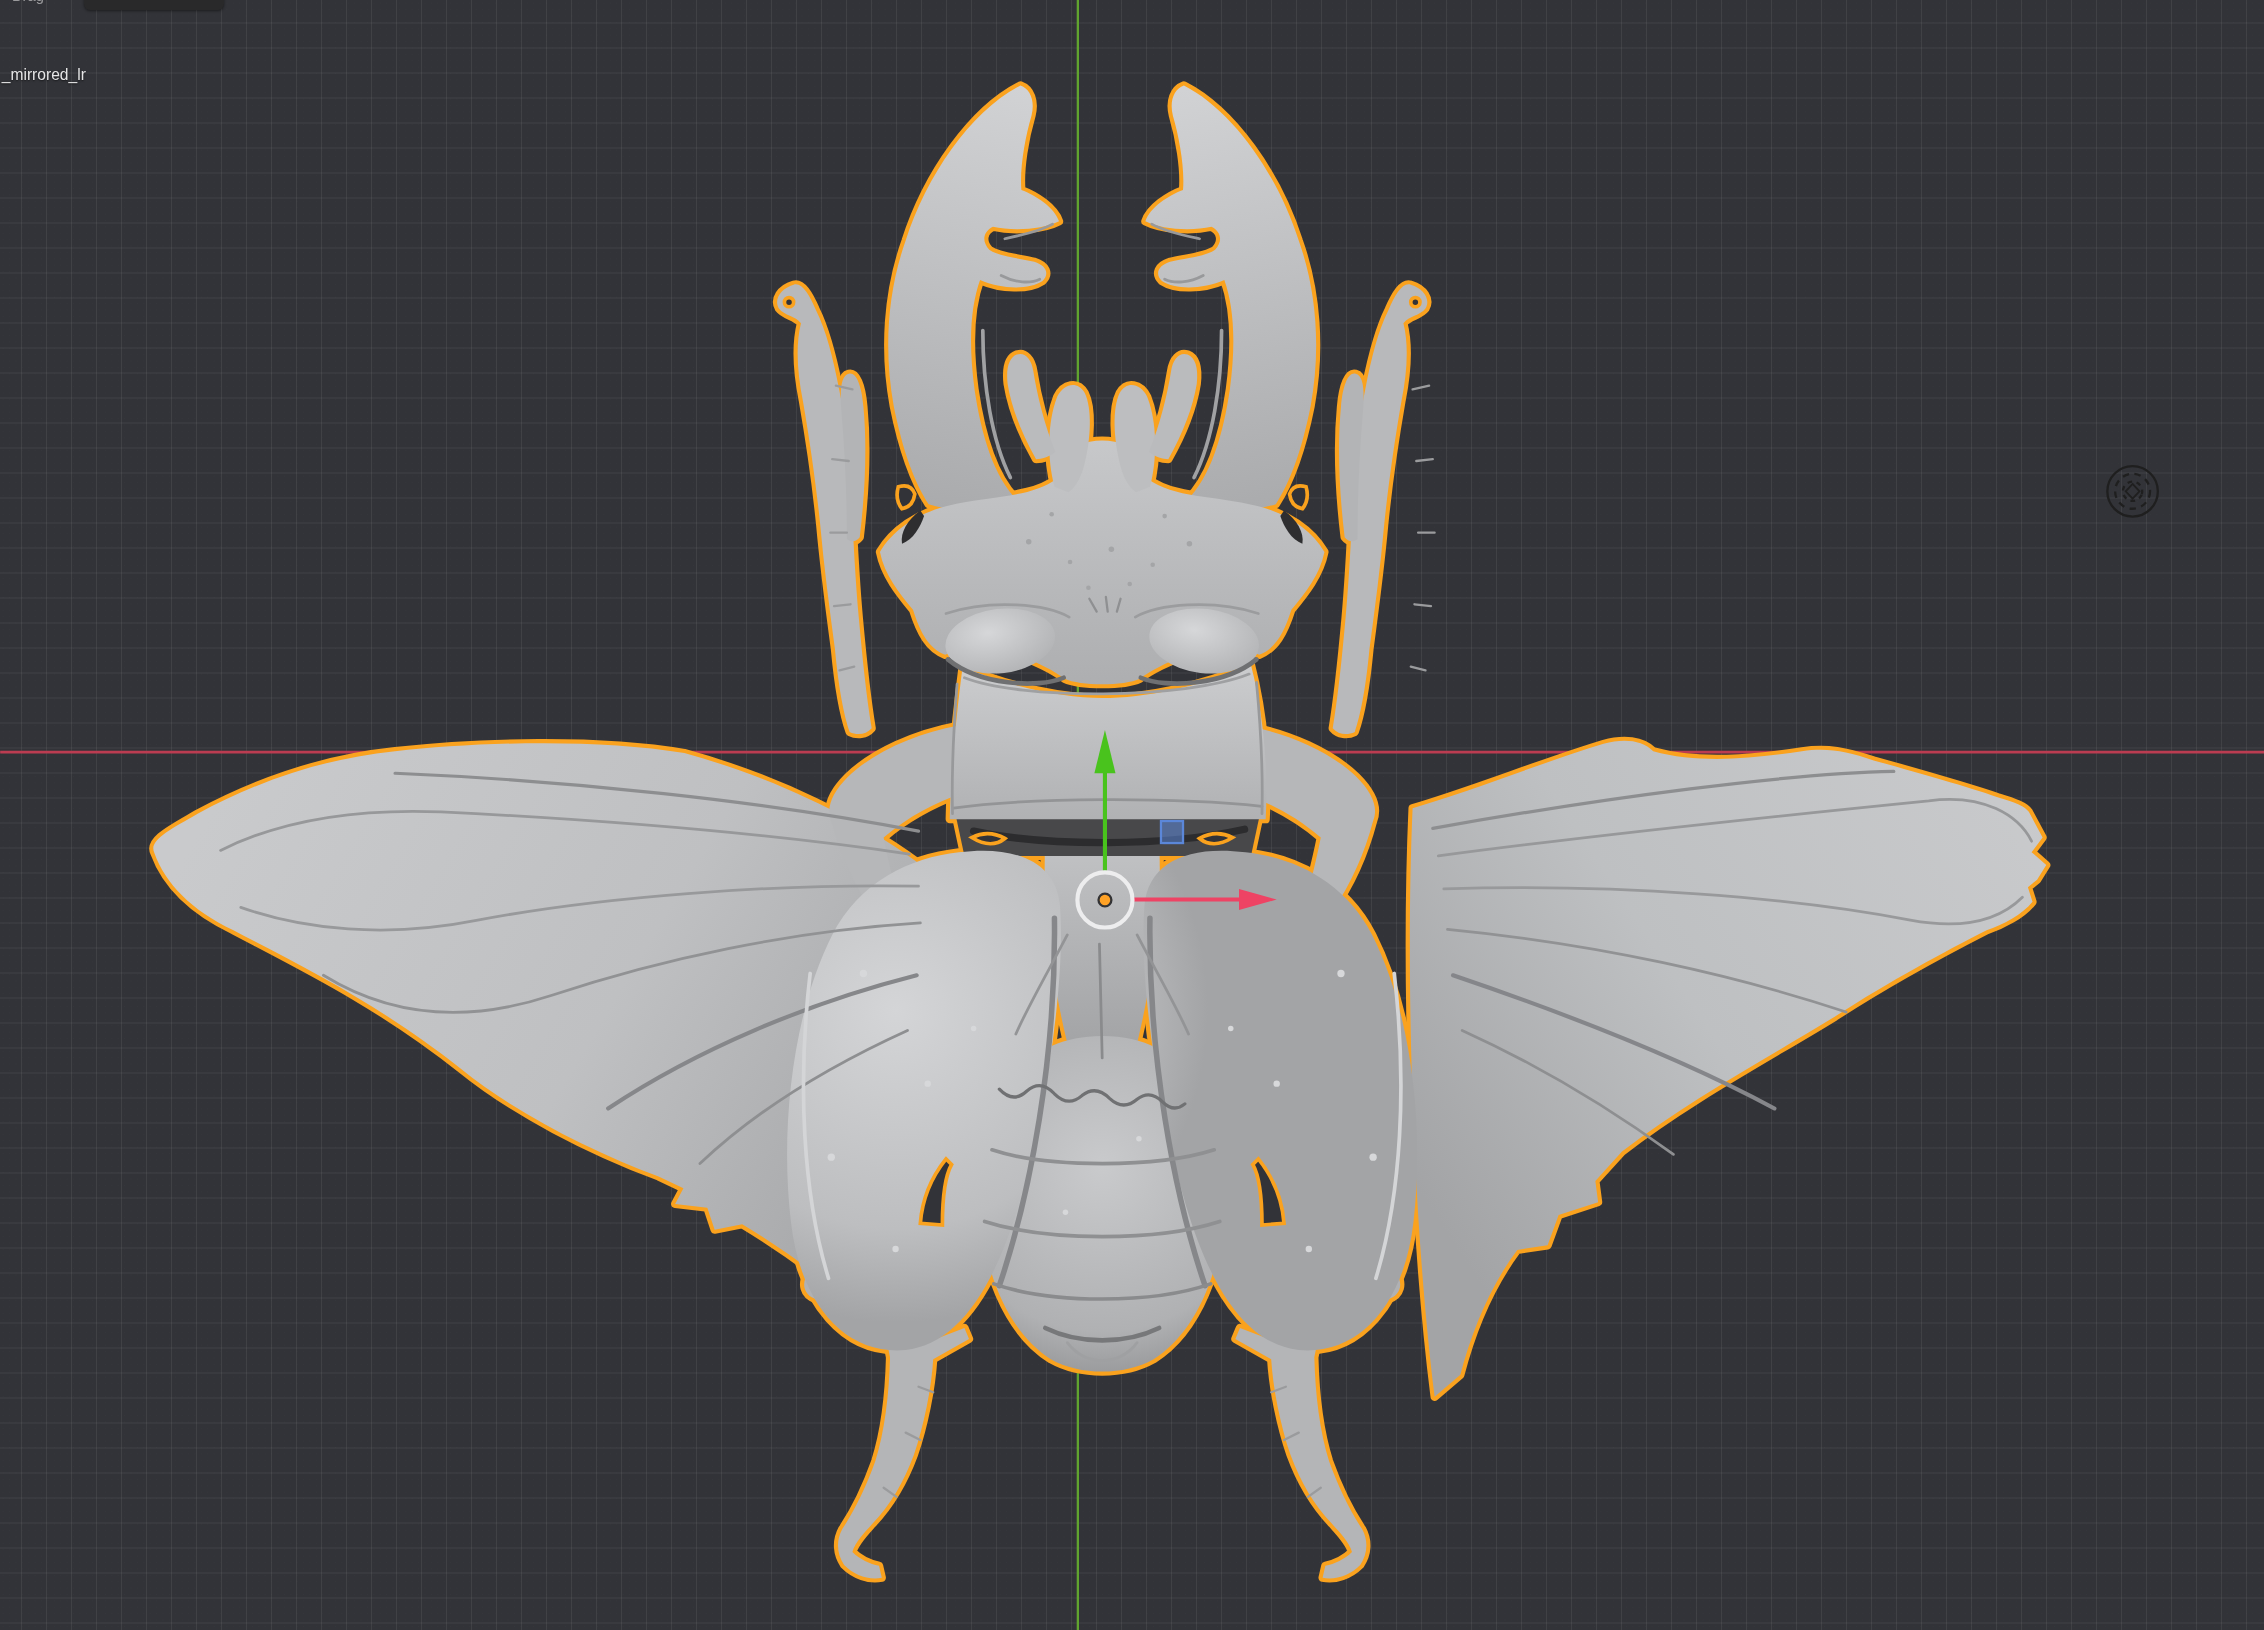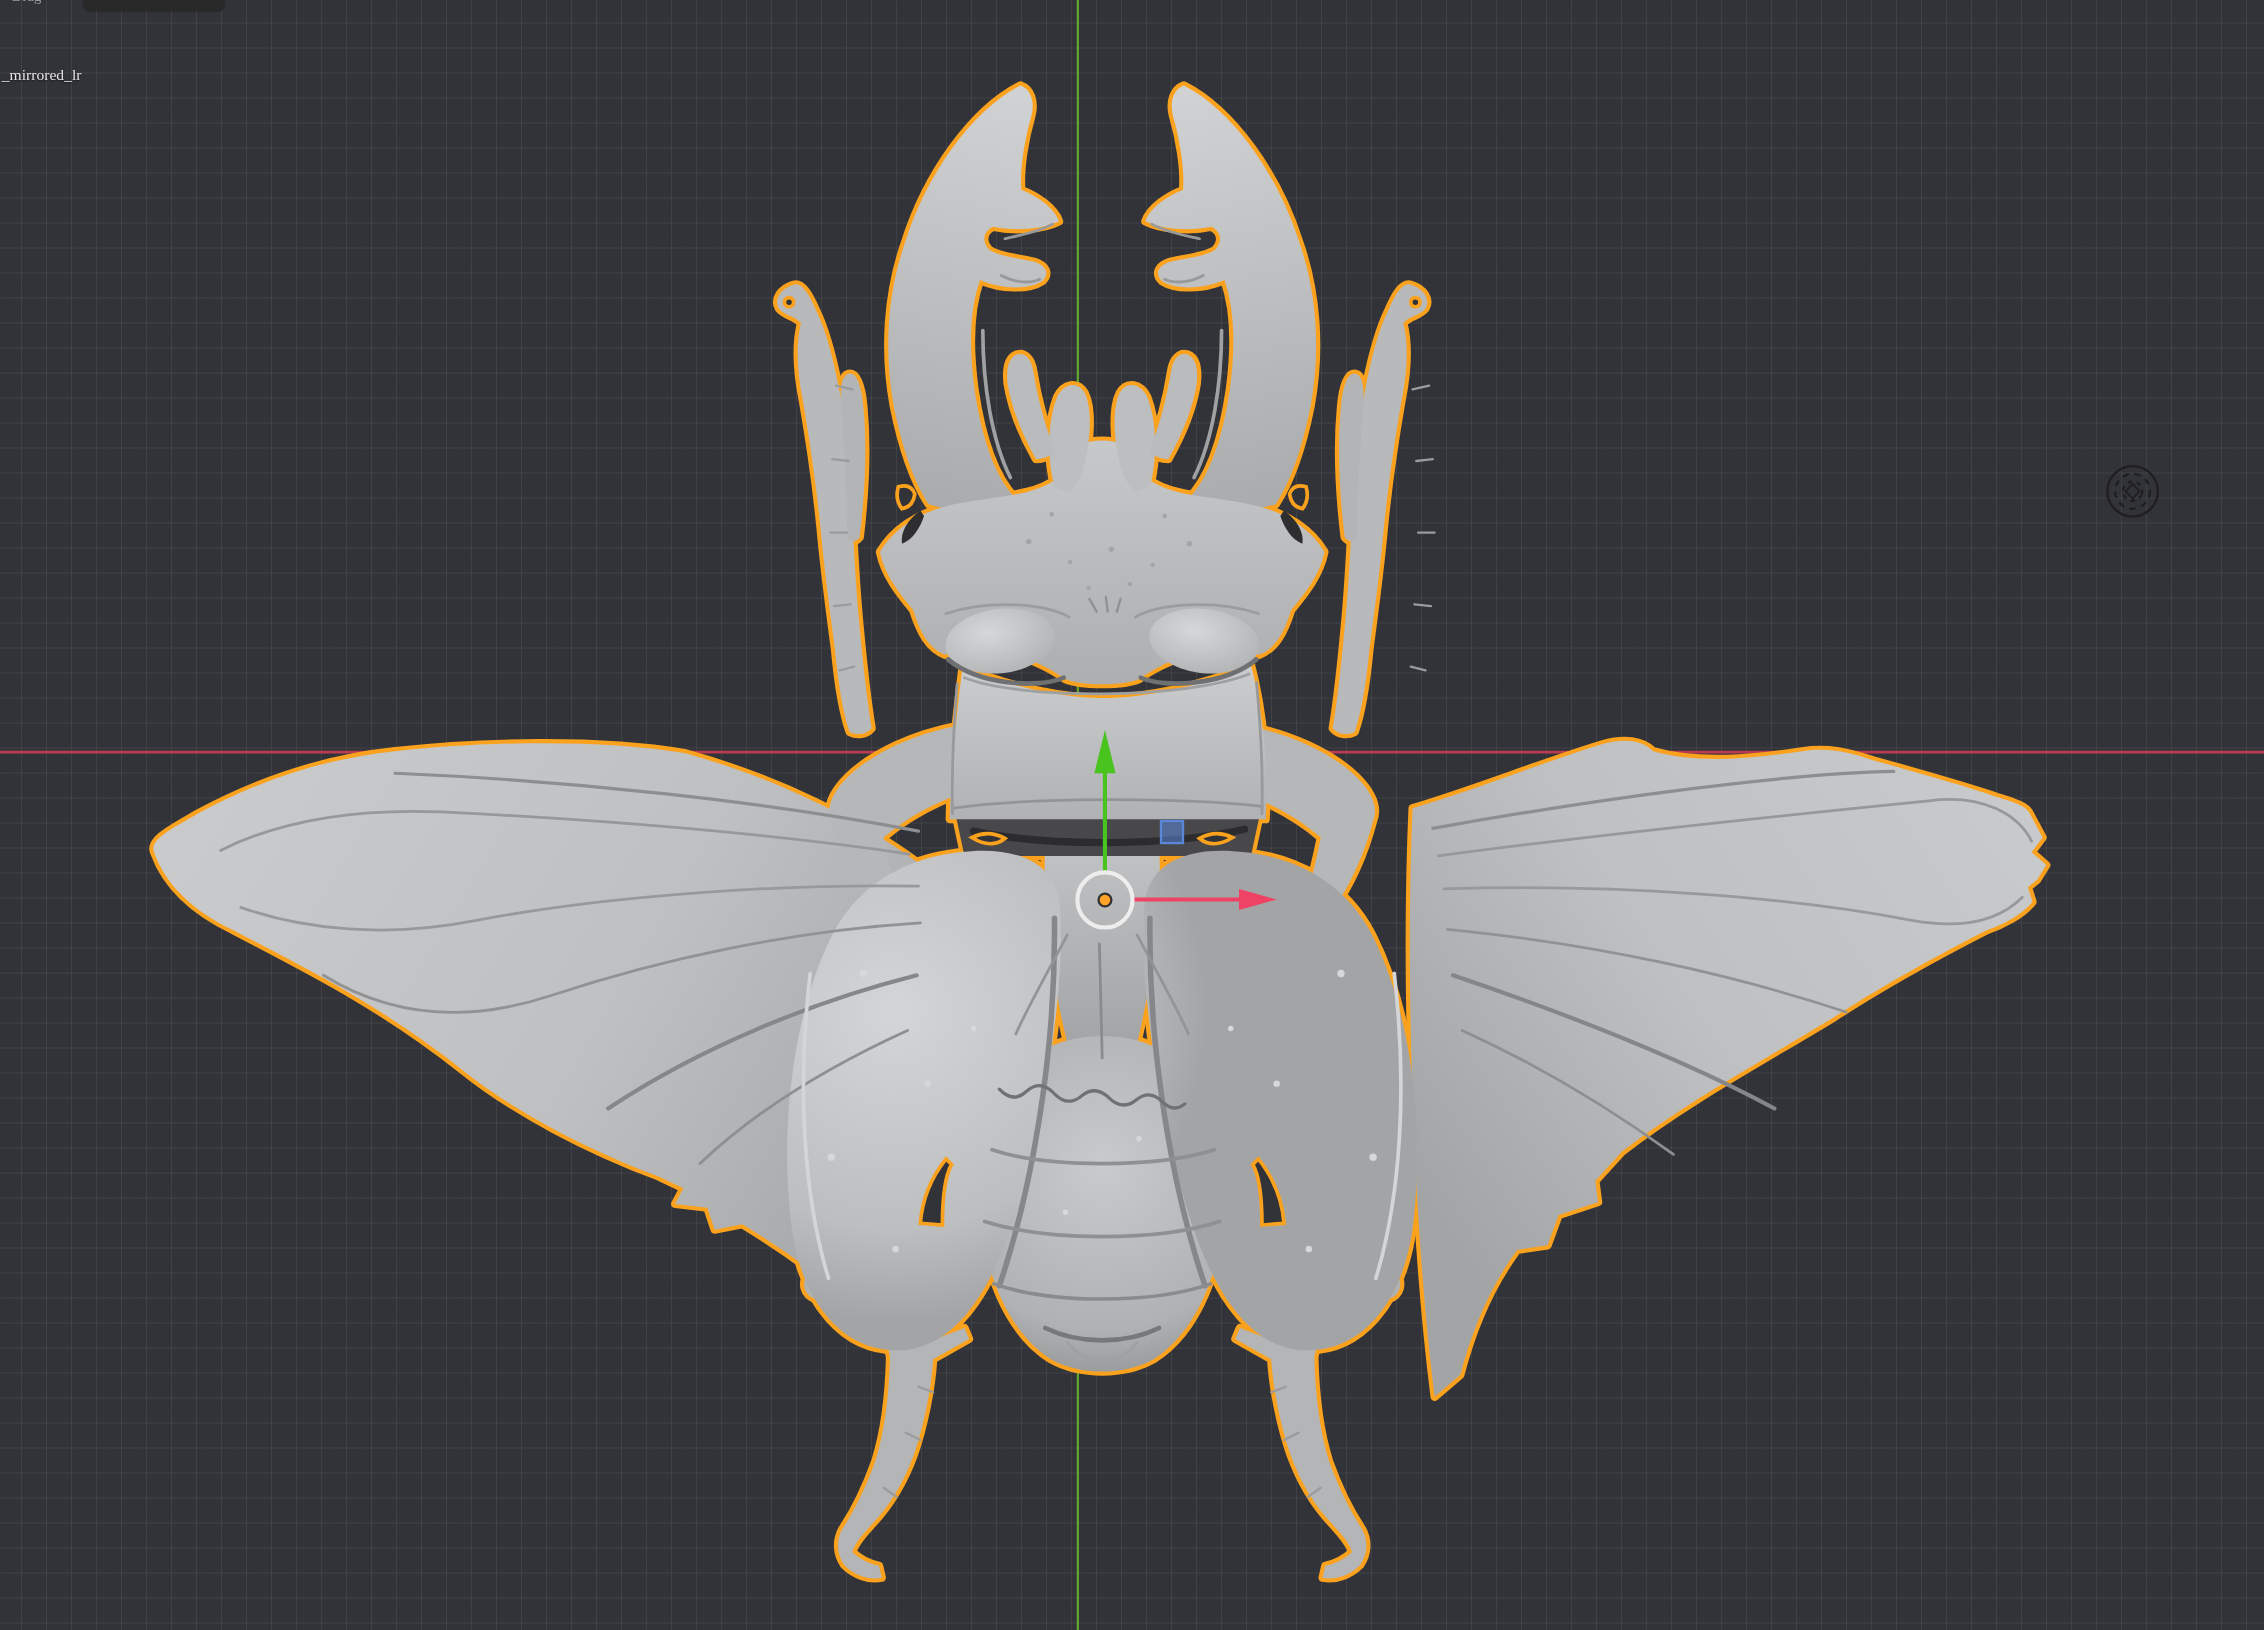--- a/index.html
+++ b/index.html
@@ -7,21 +7,21 @@
     position:relative;
     width:2265px;height:1631px;
     overflow:hidden;
     background-color:#323338;
     background-image:
       radial-gradient(rgba(255,255,255,0.016) 0.9px, transparent 0.9px),
       linear-gradient(rgba(255,255,255,0.068) 1.4px, transparent 1.4px),
       linear-gradient(90deg, rgba(255,255,255,0.068) 1.4px, transparent 1.4px);
     background-size: 6.4px 6.4px, 25px 25px, 25px 25px;
     background-position: 0 0, 22px 22.5px, 21px 0;
-    font-family:Liberation Serif, serif;
+    font-family:Liberation Sans, sans-serif;
   }
   svg{position:absolute;left:0;top:0;}
   .object-name{
     position:absolute;left:1.8px;top:66px;
     font-size:15.6px;color:#e6e6e7;
     text-shadow:0 0.9px 1.8px rgba(0,0,0,.6);
     white-space:pre;
   }
   .drag-label{
     position:absolute;left:12px;top:-12px;

